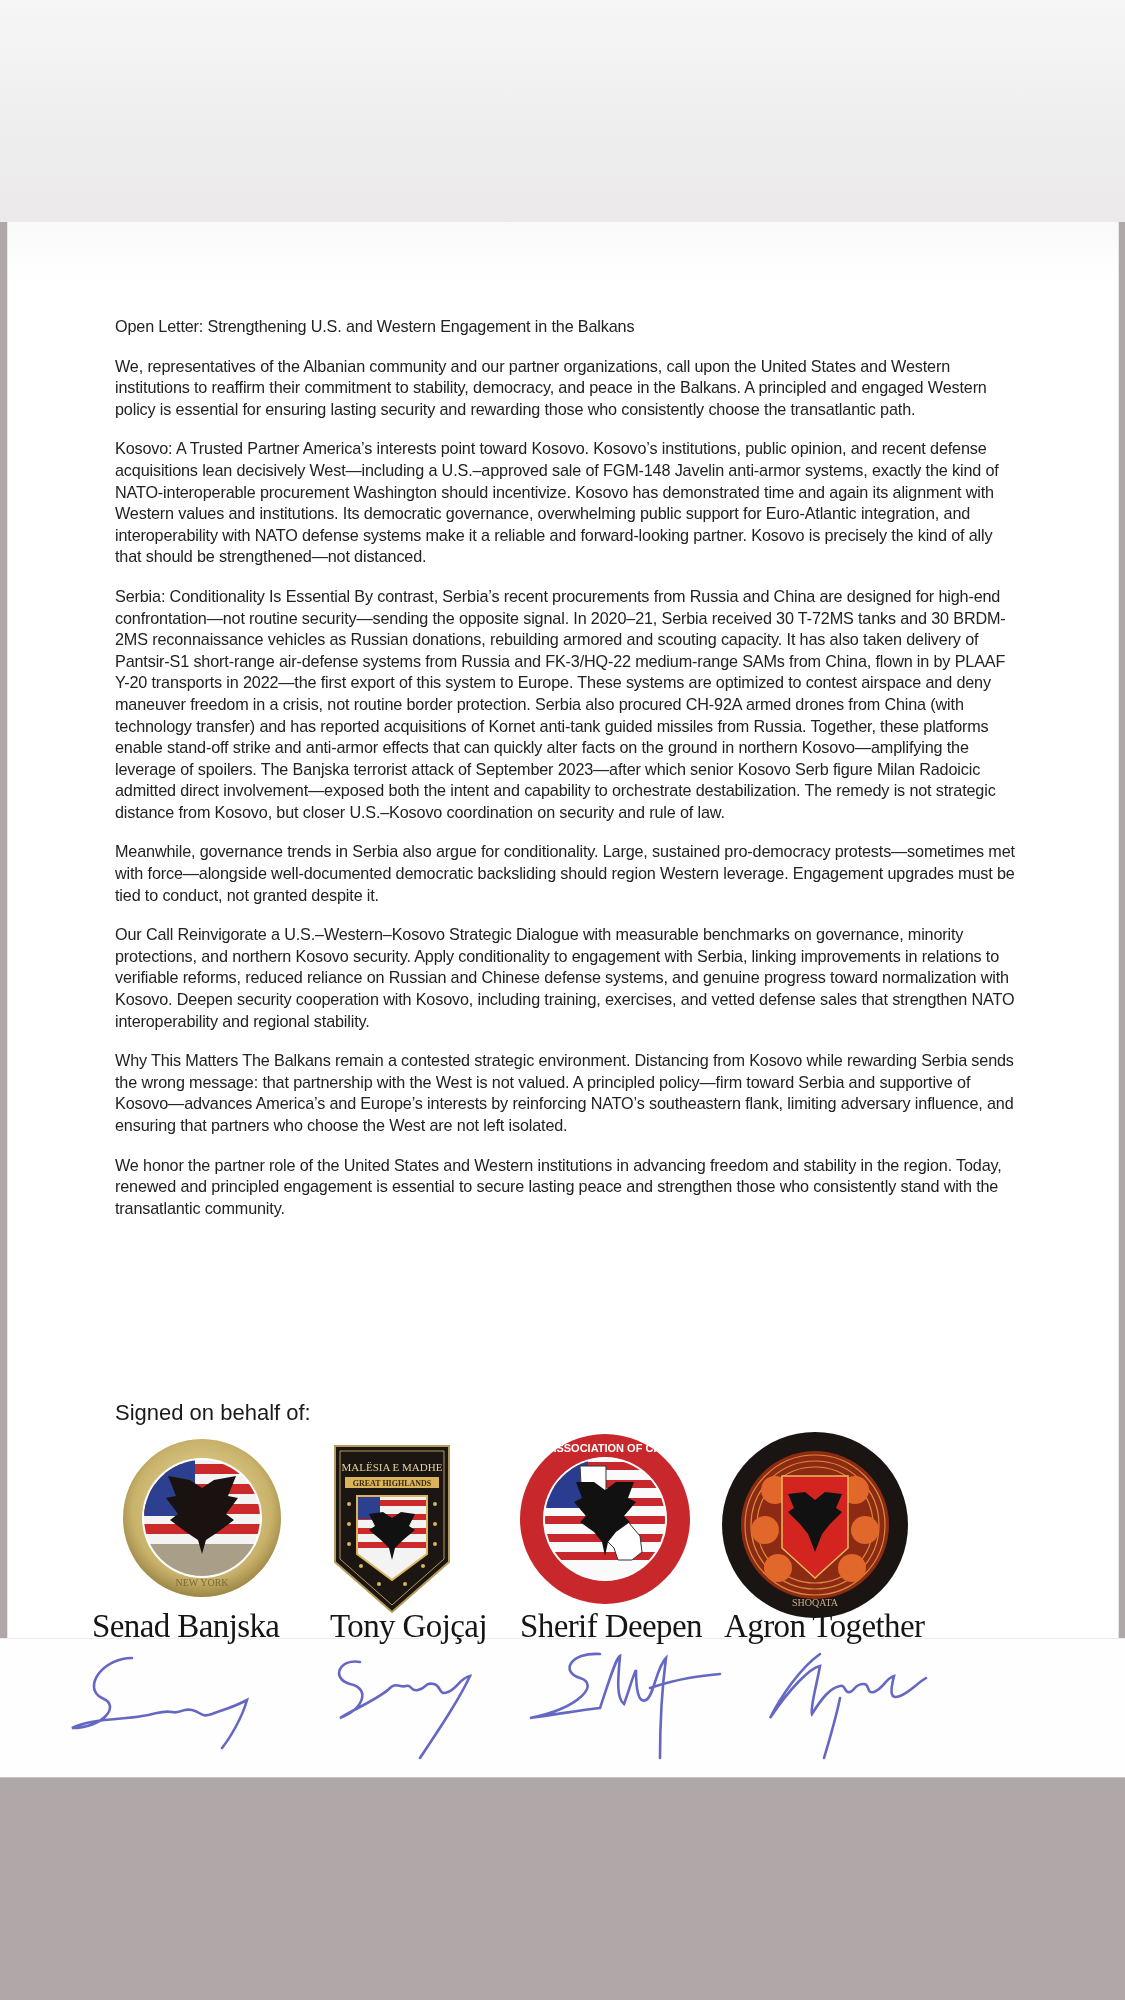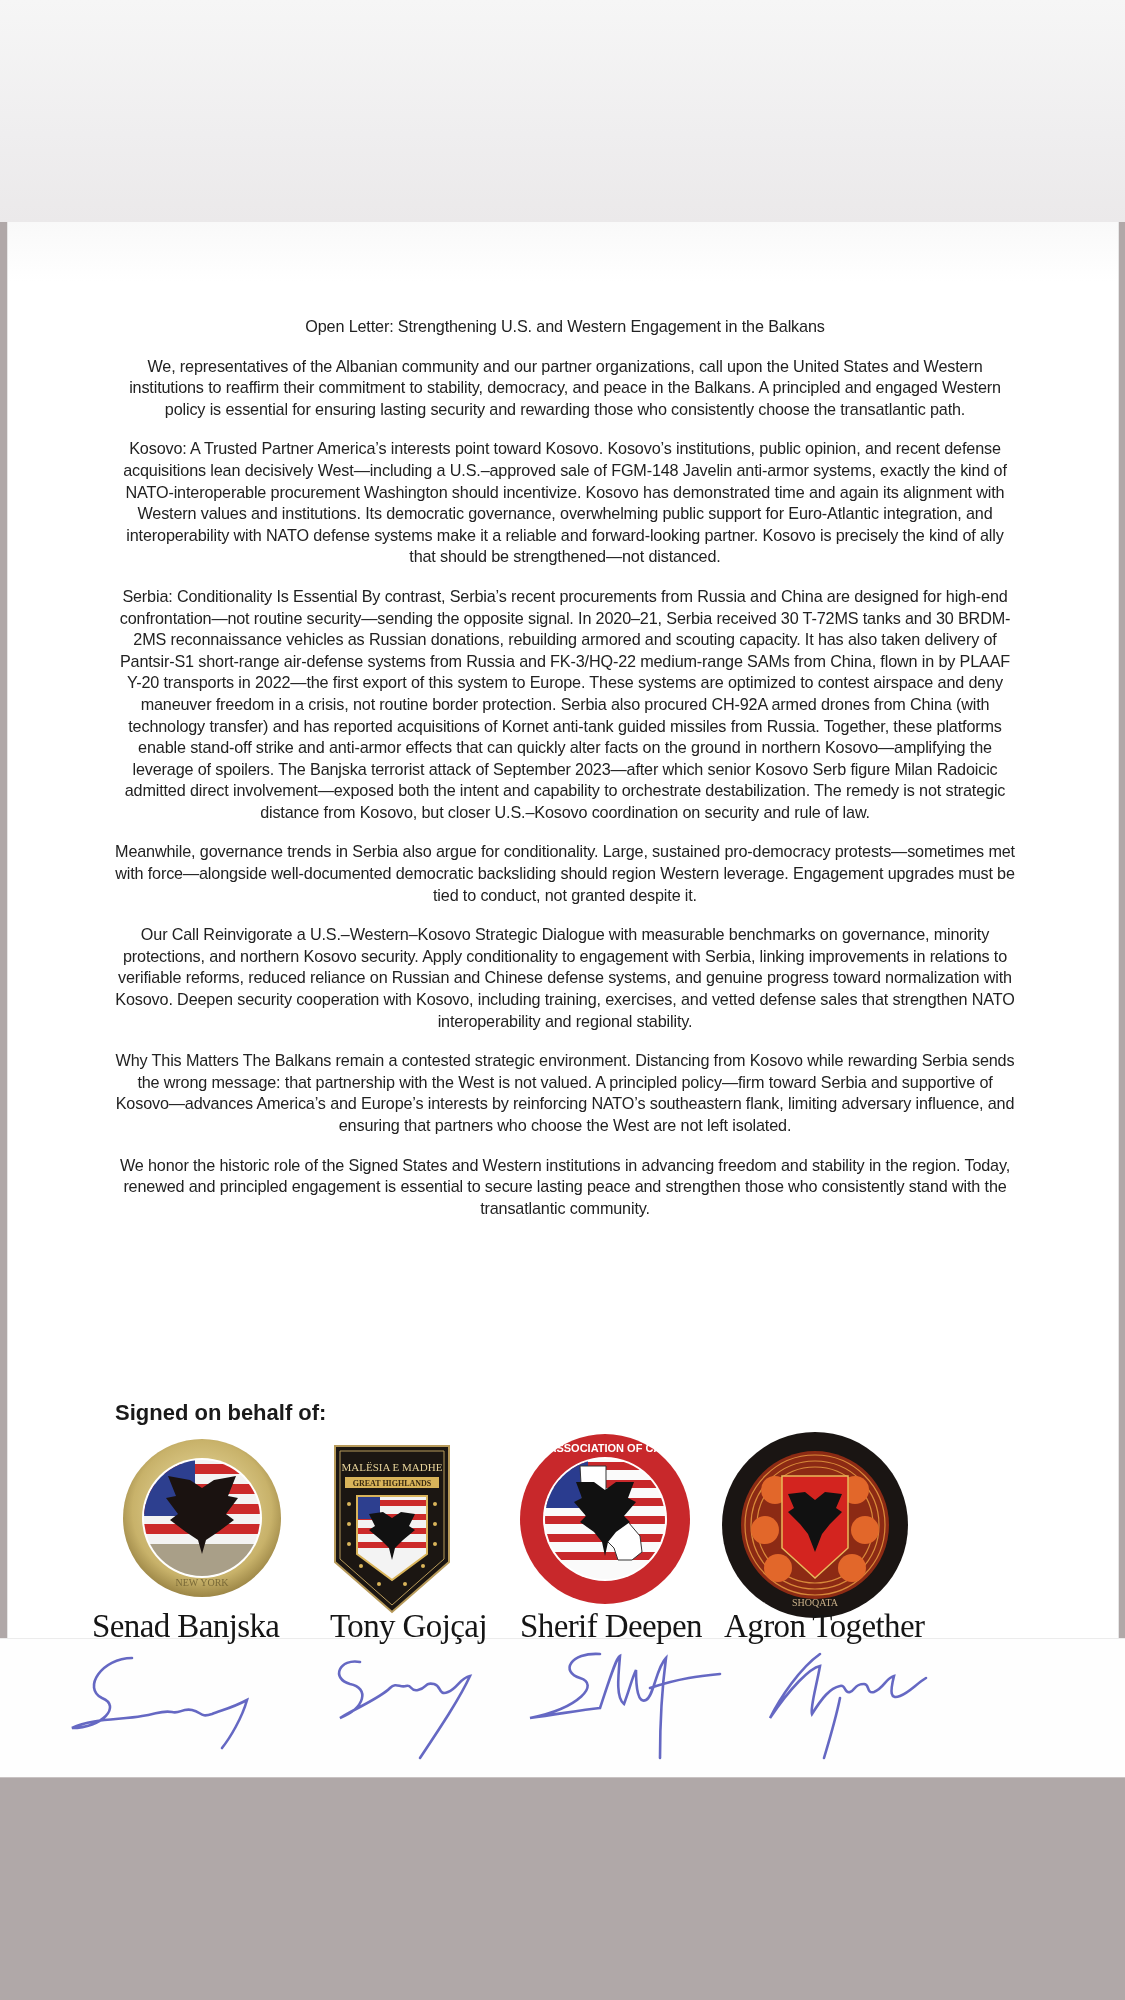--- a/index.html
+++ b/index.html
@@ -27,25 +27,25 @@
     position: absolute; left: 0; top: 1777px; width: 1125px; height: 223px;
     background: #b0a8a8;
     border-top: 1px solid #c9c3c3;
   }
   .content {
     position: absolute; left: 115px; top: 316px; width: 900px;
     color: #222;
     font-size: 16.2px; line-height: 21.6px;
     letter-spacing: -0.15px;
   }
-  .content p { margin: 0 0 18px 0; text-align: center; }
+  .content p { margin: 0 0 18px 0; }
   .content .title { margin-bottom: 18px; }
   .signed-heading {
     position: absolute; left: 115px; top: 1400px;
-    font-size: 22px; font-weight: bold; color: #1a1a1a;
+    font-size: 22px; font-weight: normal; color: #1a1a1a;
   }
   .logo { position: absolute; }
   .logo svg { display: block; }
   .names {
     position: absolute; top: 1608px; left: 92px;
     font-family: "Liberation Serif", "DejaVu Serif", serif;
     font-size: 33px; color: #151515; white-space: nowrap;
     letter-spacing: -0.6px;
   }
   .names span { position: absolute; top: 0; }
@@ -60,21 +60,21 @@
 <div class="page"></div>
 
 <div class="content">
   <p class="title">Open Letter: Strengthening U.S. and Western Engagement in the Balkans</p>
   <p>We, representatives of the Albanian community and our partner organizations, call upon the United States and Western institutions to reaffirm their commitment to stability, democracy, and peace in the Balkans. A principled and engaged Western policy is essential for ensuring lasting security and rewarding those who consistently choose the transatlantic path.</p>
   <p>Kosovo: A Trusted Partner America’s interests point toward Kosovo. Kosovo’s institutions, public opinion, and recent defense acquisitions lean decisively West—including a U.S.–approved sale of FGM-148 Javelin anti-armor systems, exactly the kind of NATO-interoperable procurement Washington should incentivize. Kosovo has demonstrated time and again its alignment with Western values and institutions. Its democratic governance, overwhelming public support for Euro-Atlantic integration, and interoperability with NATO defense systems make it a reliable and forward-looking partner. Kosovo is precisely the kind of ally that should be strengthened—not distanced.</p>
   <p>Serbia: Conditionality Is Essential By contrast, Serbia’s recent procurements from Russia and China are designed for high-end confrontation—not routine security—sending the opposite signal. In 2020–21, Serbia received 30 T-72MS tanks and 30 BRDM-2MS reconnaissance vehicles as Russian donations, rebuilding armored and scouting capacity. It has also taken delivery of Pantsir-S1 short-range air-defense systems from Russia and FK-3/HQ-22 medium-range SAMs from China, flown in by PLAAF Y-20 transports in 2022—the first export of this system to Europe. These systems are optimized to contest airspace and deny maneuver freedom in a crisis, not routine border protection. Serbia also procured CH-92A armed drones from China (with technology transfer) and has reported acquisitions of Kornet anti-tank guided missiles from Russia. Together, these platforms enable stand-off strike and anti-armor effects that can quickly alter facts on the ground in northern Kosovo—amplifying the leverage of spoilers. The Banjska terrorist attack of September 2023—after which senior Kosovo Serb figure Milan Radoicic admitted direct involvement—exposed both the intent and capability to orchestrate destabilization. The remedy is not strategic distance from Kosovo, but closer U.S.–Kosovo coordination on security and rule of law.</p>
   <p>Meanwhile, governance trends in Serbia also argue for conditionality. Large, sustained pro-democracy protests—sometimes met with force—alongside well-documented democratic backsliding should region Western leverage. Engagement upgrades must be tied to conduct, not granted despite it.</p>
   <p>Our Call Reinvigorate a U.S.–Western–Kosovo Strategic Dialogue with measurable benchmarks on governance, minority protections, and northern Kosovo security. Apply conditionality to engagement with Serbia, linking improvements in relations to verifiable reforms, reduced reliance on Russian and Chinese defense systems, and genuine progress toward normalization with Kosovo. Deepen security cooperation with Kosovo, including training, exercises, and vetted defense sales that strengthen NATO interoperability and regional stability.</p>
   <p>Why This Matters The Balkans remain a contested strategic environment. Distancing from Kosovo while rewarding Serbia sends the wrong message: that partnership with the West is not valued. A principled policy—firm toward Serbia and supportive of Kosovo—advances America’s and Europe’s interests by reinforcing NATO’s southeastern flank, limiting adversary influence, and ensuring that partners who choose the West are not left isolated.</p>
-  <p>We honor the historic role of the Signed States and Western institutions in advancing freedom and stability in the region. Today, renewed and principled engagement is essential to secure lasting peace and strengthen those who consistently stand with the transatlantic community.</p>
+  <p>We honor the partner role of the United States and Western institutions in advancing freedom and stability in the region. Today, renewed and principled engagement is essential to secure lasting peace and strengthen those who consistently stand with the transatlantic community.</p>
 </div>
 
 <div class="signed-heading">Signed on behalf of:</div>
 
 <div class="logo" style="left:120px; top:1436px;">
   <svg width="164" height="168" viewBox="0 0 164 168">
     <defs>
       <radialGradient id="gold1" cx="50%" cy="45%" r="55%">
         <stop offset="0" stop-color="#f4e7b0"></stop>
           <stop offset="0.8" stop-color="#c8b26a"></stop>

